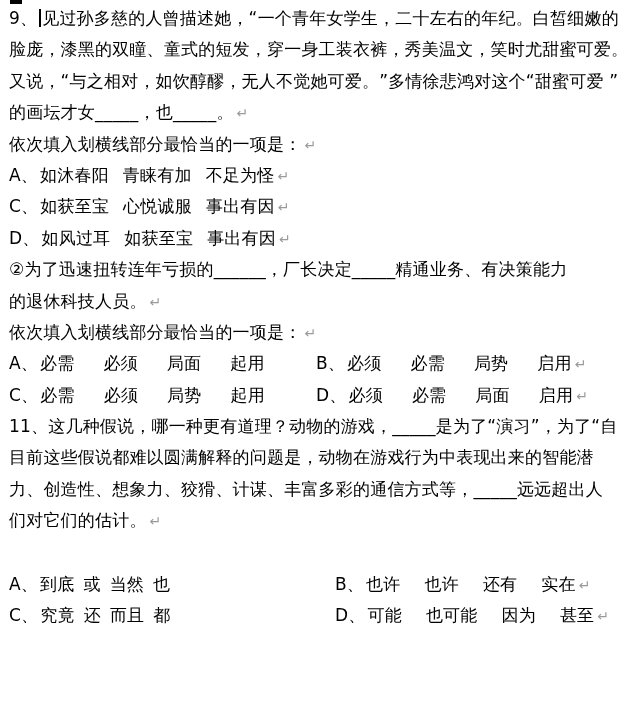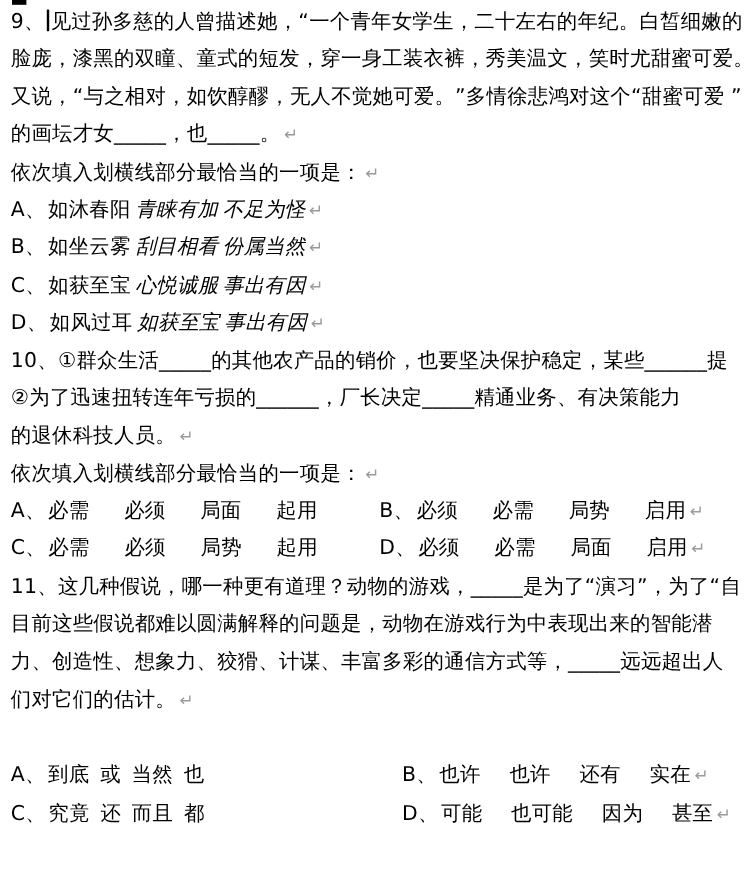--- a/index.html
+++ b/index.html
@@ -35,45 +35,43 @@
     background: #000000;
     vertical-align: -3px;
     margin: 0 1px 0 2px;
   }
   .pmark {
     color: #9a9a9a;
     font-size: 14px;
     margin-left: 3px;
   }
   .lbl { margin-right: 2px; }
-  .q9opt  .itm + .itm { margin-left: 4px; font-style: italic; }
+  .q9opt  .itm + .itm { margin-left: 14px; }
   .q10opt .itm + .itm { margin-left: 29px; }
   .q11opt .col-l .itm + .itm { margin-left: 9px; }
   .q11opt .col-r .itm + .itm { margin-left: 24px; }
   .q10opt .col-l { display: inline-block; width: 307px; }
   .q11opt .col-l { display: inline-block; width: 326px; margin-top: 32px; }
 </style>
 </head>
 <body>
 
 <div class="page">
   <div class="top-mark"></div>
 
   <div class="line"><span>9、</span><span class="caret"></span><span>见过孙多慈的人曾描述她，“一个青年女学生，二十左右的年纪。白皙细嫩的</span></div>
   <div class="line"><span>脸庞，漆黑的双瞳、童式的短发，穿一身工装衣裤，秀美温文，笑时尤甜蜜可爱。”</span></div>
   <div class="line"><span>又说，“与之相对，如饮醇醪，无人不觉她可爱。”多情徐悲鸿对这个“甜蜜可爱 ”</span></div>
   <div class="line"><span>的画坛才女_____，也_____。</span><span class="pmark">↵</span></div>
   <div class="line"><span>依次填入划横线部分最恰当的一项是：</span><span class="pmark">↵</span></div>
 
   <div class="line q9opt"><span class="lbl">A、</span><span class="itm">如沐春阳</span><span class="itm">青睐有加</span><span class="itm">不足为怪</span><span class="pmark">↵</span></div>
-  <div class="line q9opt"><span class="lbl">B、</span><span class="itm">如坐云雾</span><span class="itm">刮目相看</span><span class="itm">份属当然</span><span class="pmark">↵</span></div>
   <div class="line q9opt"><span class="lbl">C、</span><span class="itm">如获至宝</span><span class="itm">心悦诚服</span><span class="itm">事出有因</span><span class="pmark">↵</span></div>
   <div class="line q9opt"><span class="lbl">D、</span><span class="itm">如风过耳</span><span class="itm">如获至宝</span><span class="itm">事出有因</span><span class="pmark">↵</span></div>
 
-  <div class="line"><span>10、①群众生活_____的其他农产品的销价，也要坚决保护稳定，某些______提</span></div>
   <div class="line indent2"><span>②为了迅速扭转连年亏损的______，厂长决定_____精通业务、有决策能力</span></div>
   <div class="line"><span>的退休科技人员。</span><span class="pmark">↵</span></div>
   <div class="line"><span>依次填入划横线部分最恰当的一项是：</span><span class="pmark">↵</span></div>
 
   <div class="line q10opt"><span class="col-l"><span class="lbl">A、</span><span class="itm">必需</span><span class="itm">必须</span><span class="itm">局面</span><span class="itm">起用</span></span><span class="col-r"><span class="lbl">B、</span><span class="itm">必须</span><span class="itm">必需</span><span class="itm">局势</span><span class="itm">启用</span><span class="pmark">↵</span></span></div>
   <div class="line q10opt"><span class="col-l"><span class="lbl">C、</span><span class="itm">必需</span><span class="itm">必须</span><span class="itm">局势</span><span class="itm">起用</span></span><span class="col-r"><span class="lbl">D、</span><span class="itm">必须</span><span class="itm">必需</span><span class="itm">局面</span><span class="itm">启用</span><span class="pmark">↵</span></span></div>
 
   <div class="line"><span>11、这几种假说，哪一种更有道理？动物的游戏，_____是为了“演习”，为了“自</span></div>
   <div class="line"><span>目前这些假说都难以圆满解释的问题是，动物在游戏行为中表现出来的智能潜</span></div>
   <div class="line"><span>力、创造性、想象力、狡猾、计谋、丰富多彩的通信方式等，_____远远超出人</span></div>

